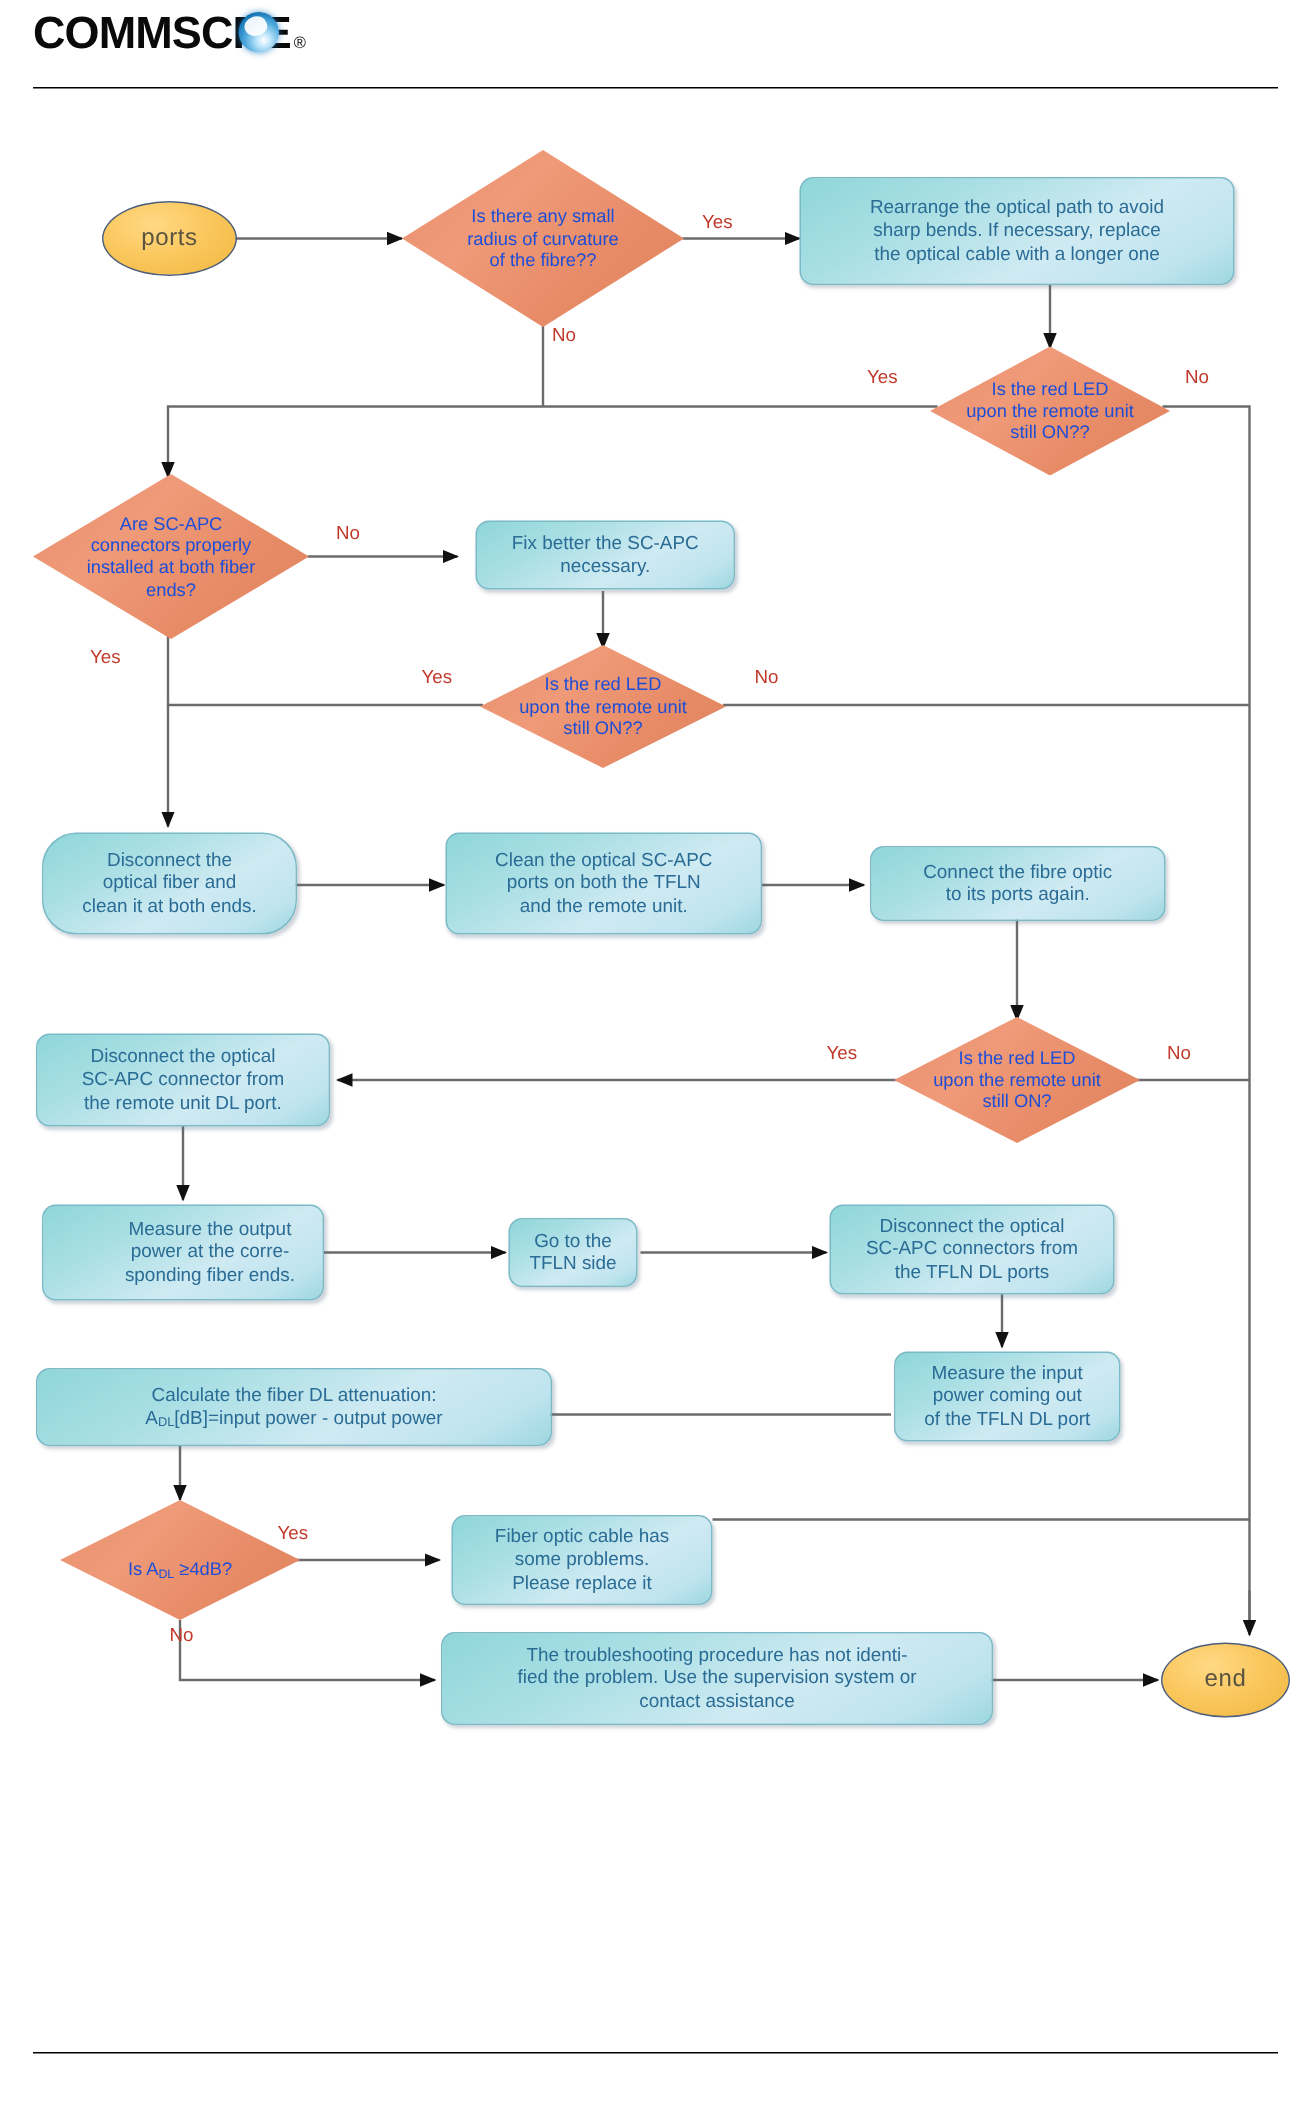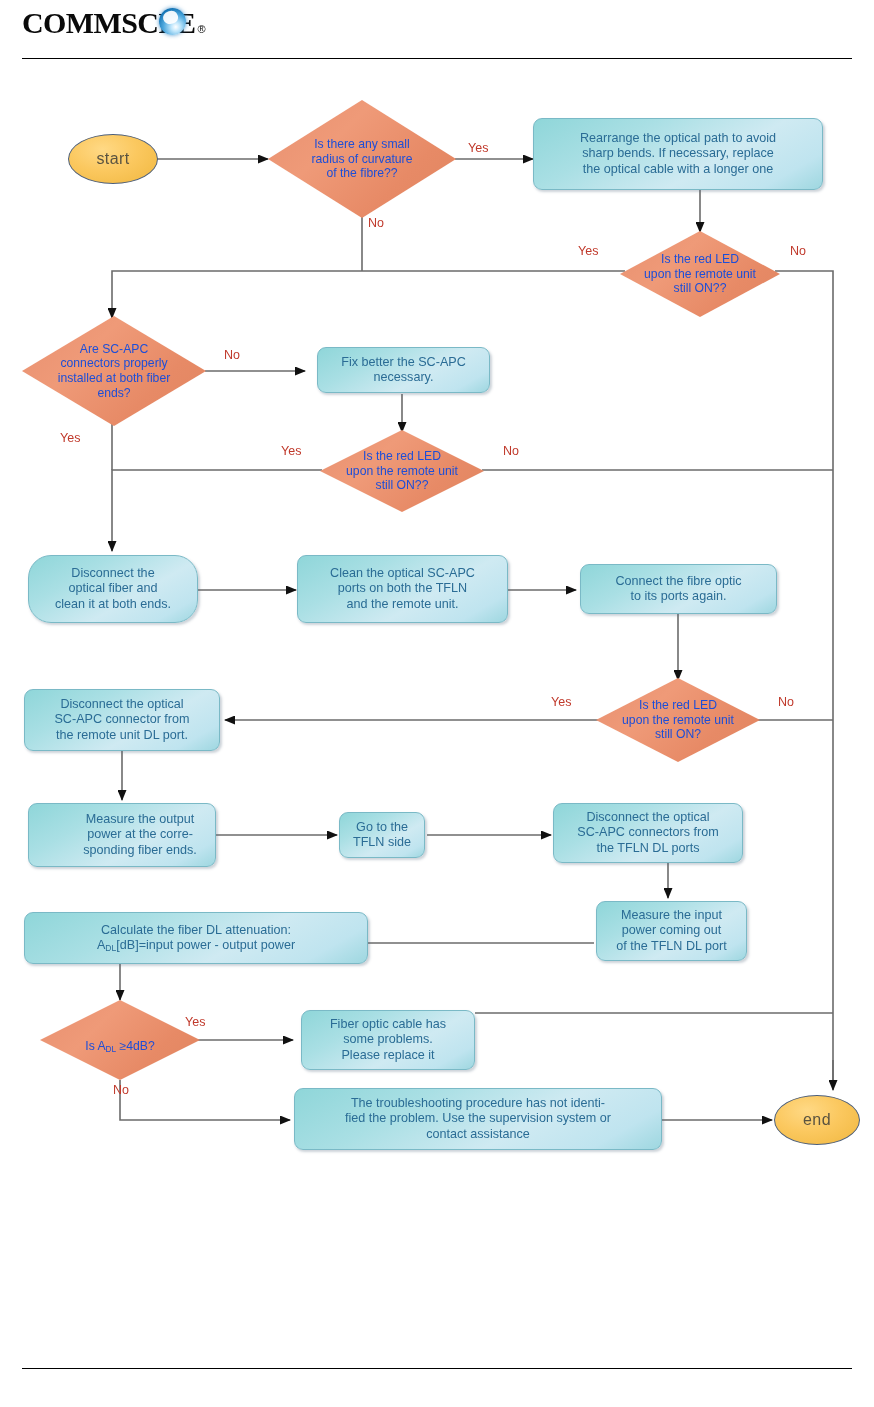--- a/index.html
+++ b/index.html
@@ -21,21 +21,21 @@
     left: 0; top: 0;
     width: 874px; height: 70px;
   }
   .logo-wrap {
     position: absolute;
     left: 22px; top: 6px;
     display: flex;
     align-items: baseline;
   }
   .logo-text {
-    font-family: Liberation Serif, serif;
+    font-family: Liberation Sans, sans-serif;
     font-size: 30px;
     font-weight: 600;
     letter-spacing: -0.6px;
     color: #0a0a0a;
     white-space: pre;
   }
   .logo-globe {
     position: absolute;
     left: 159px; top: 8px;
     width: 27px; height: 27px;
@@ -219,21 +219,21 @@
 
       <path d="M120,1080 L120,1120 L290,1120" marker-end="url(#ah)"></path>
 
       <path d="M475,1013 L833,1013"></path>
 
       <path d="M661,1120 L772,1120" marker-end="url(#ah)"></path>
     </g>
   </svg>
 
   <div class="node term" style="left:68px; top:134px; width:90px; height:50px;">
-    <span>start</span>
+    <span>ports</span>
   </div>
 
   <div class="node dec" style="left:268px; top:100px; width:188px; height:118px;">
     <span class="dshape"></span>
     <span class="dtext">Is there any small
 radius of curvature
 of the fibre??</span>
   </div>
 
   <div class="node proc" style="left:533px; top:118px; width:290px; height:72px;">

